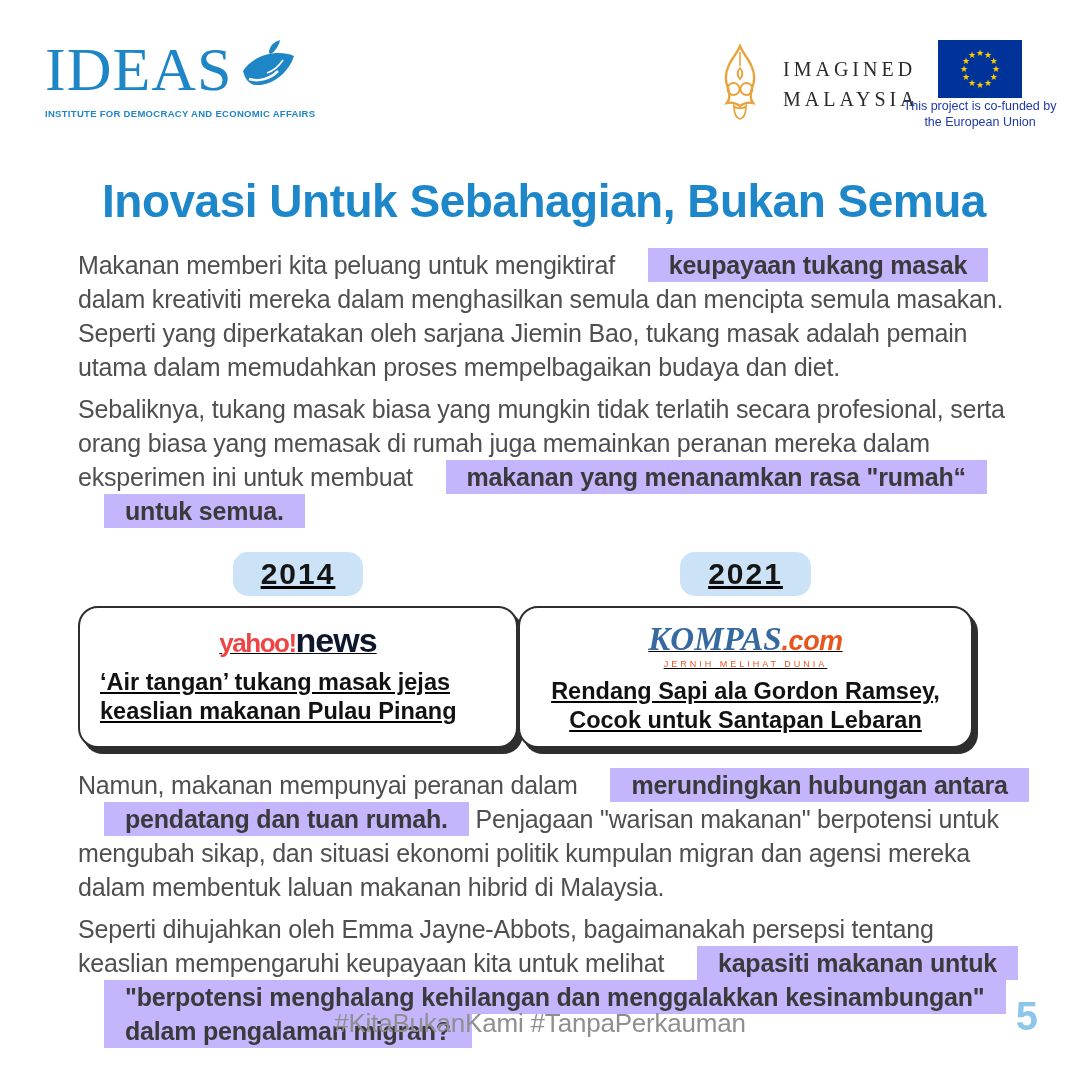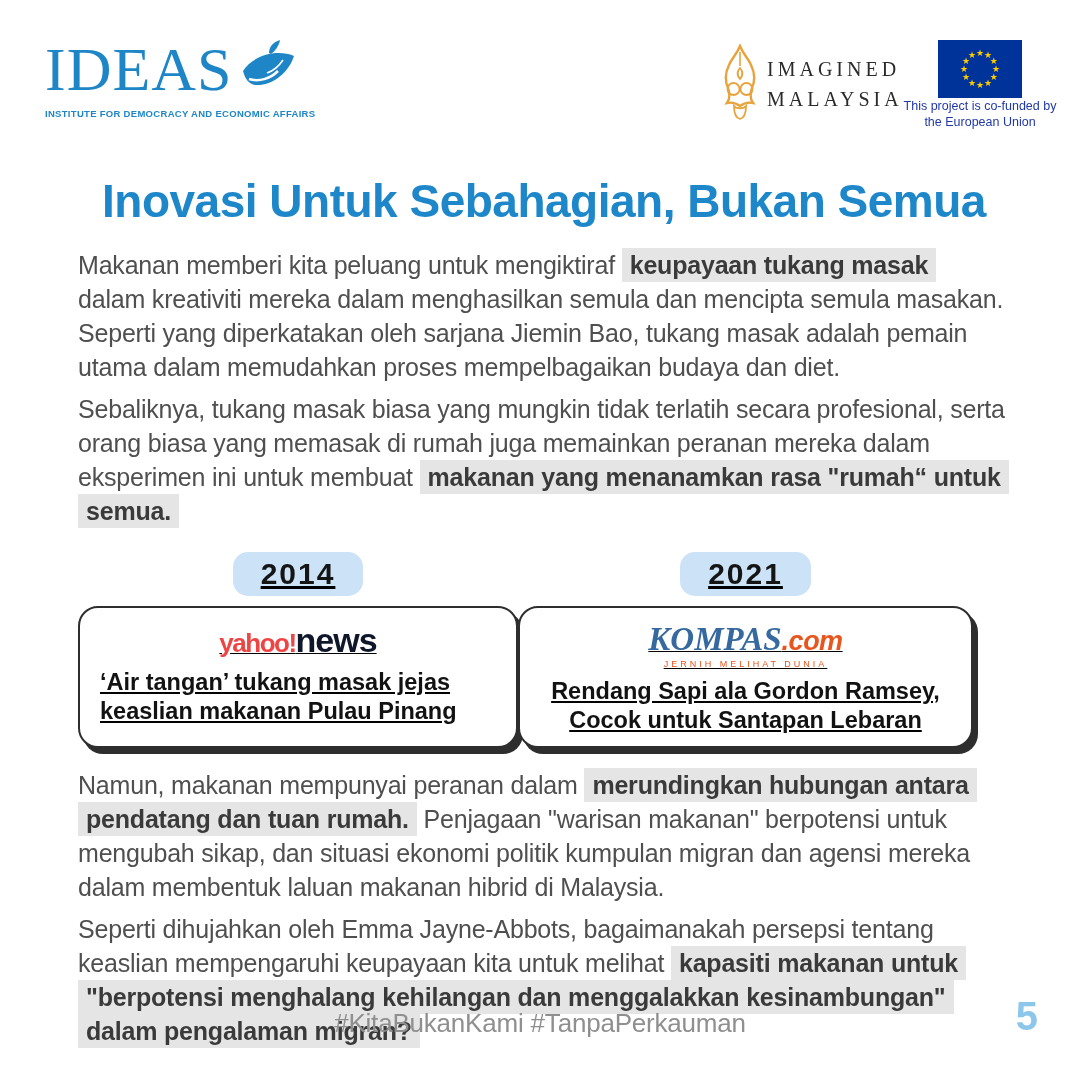--- a/index.html
+++ b/index.html
@@ -6,35 +6,35 @@
   html,body { width:1080px; height:1080px; }
   body { font-family:"Liberation Sans", sans-serif; background:#ffffff; position:relative; overflow:hidden; }
   .page { position:absolute; inset:0; background:#fff; }
 
   
   .ideas-logo { position:absolute; left:45px; top:40px; }
   .ideas-row { display:flex; align-items:flex-start; gap:6px; }
   .ideas-word { font-family:"Liberation Serif", serif; font-size:62px; line-height:58px; color:#1E86C7; letter-spacing:1px; }
   .ideas-tagline { font-size:9.5px; font-weight:700; letter-spacing:0.3px; color:#1E86C7; margin-top:6px; white-space:nowrap; }
 
-  .imagined-logo { position:absolute; left:720px; top:44px; display:flex; align-items:center; gap:7px; }
+  .imagined-logo { position:absolute; left:720px; top:44px; display:flex; align-items:center; gap:23px; }
   .imagined-text { font-family:"Liberation Serif", serif; font-size:20px; letter-spacing:4px; color:#2b2b2b; line-height:30px; white-space:nowrap; }
 
   .eu-block { position:absolute; left:896px; top:40px; width:168px; text-align:center; }
   .eu-flag { display:block; margin:0 auto; }
   .eu-caption { font-size:12.5px; color:#2138A9; line-height:16px; }
 
   
   .main { position:absolute; left:78px; top:176px; width:932px; }
   .page-title { text-align:center; font-size:46px; font-weight:700; color:#1D87C9; letter-spacing:-0.5px; line-height:50px; }
 
   .body-text { margin-top:22px; font-size:25px; line-height:34px; color:#4f4f4f; letter-spacing:-0.2px; }
   .body-text + .body-text { margin-top:8px; }
-  .hl { background:#e5e5e5; color:#3a3a3a; font-weight:700; padding:3px 8px;
-        -webkit-box-decoration-break:clone; box-decoration-break:clone; }
+  .hl { background:#c4b5fd; color:#3a3a3a; font-weight:700; padding:3px 21px;
+        -webkit-box-decoration-break:clone; box-decoration-break:clone;margin-left:26px; }
 
   
   .timeline { margin-top:24px; display:flex; justify-content:flex-start;text-decoration:underline; }
   .tl-col { display:flex; flex-direction:column; align-items:center; }
   .tl-col.left { width:440px; }
   .tl-col.right { width:455px; }
   .year-pill { background:#CBE2F7; border-radius:15px; padding:5px 28px; font-size:30px; font-weight:700;
                color:#151515; letter-spacing:2px; }
   .card { margin-top:10px; width:100%; height:142px; background:#fff; border:2px solid #2E2E2E;
           border-radius:20px; box-shadow:5px 6px 0 #2E2E2E; padding:13px 20px 10px; }

